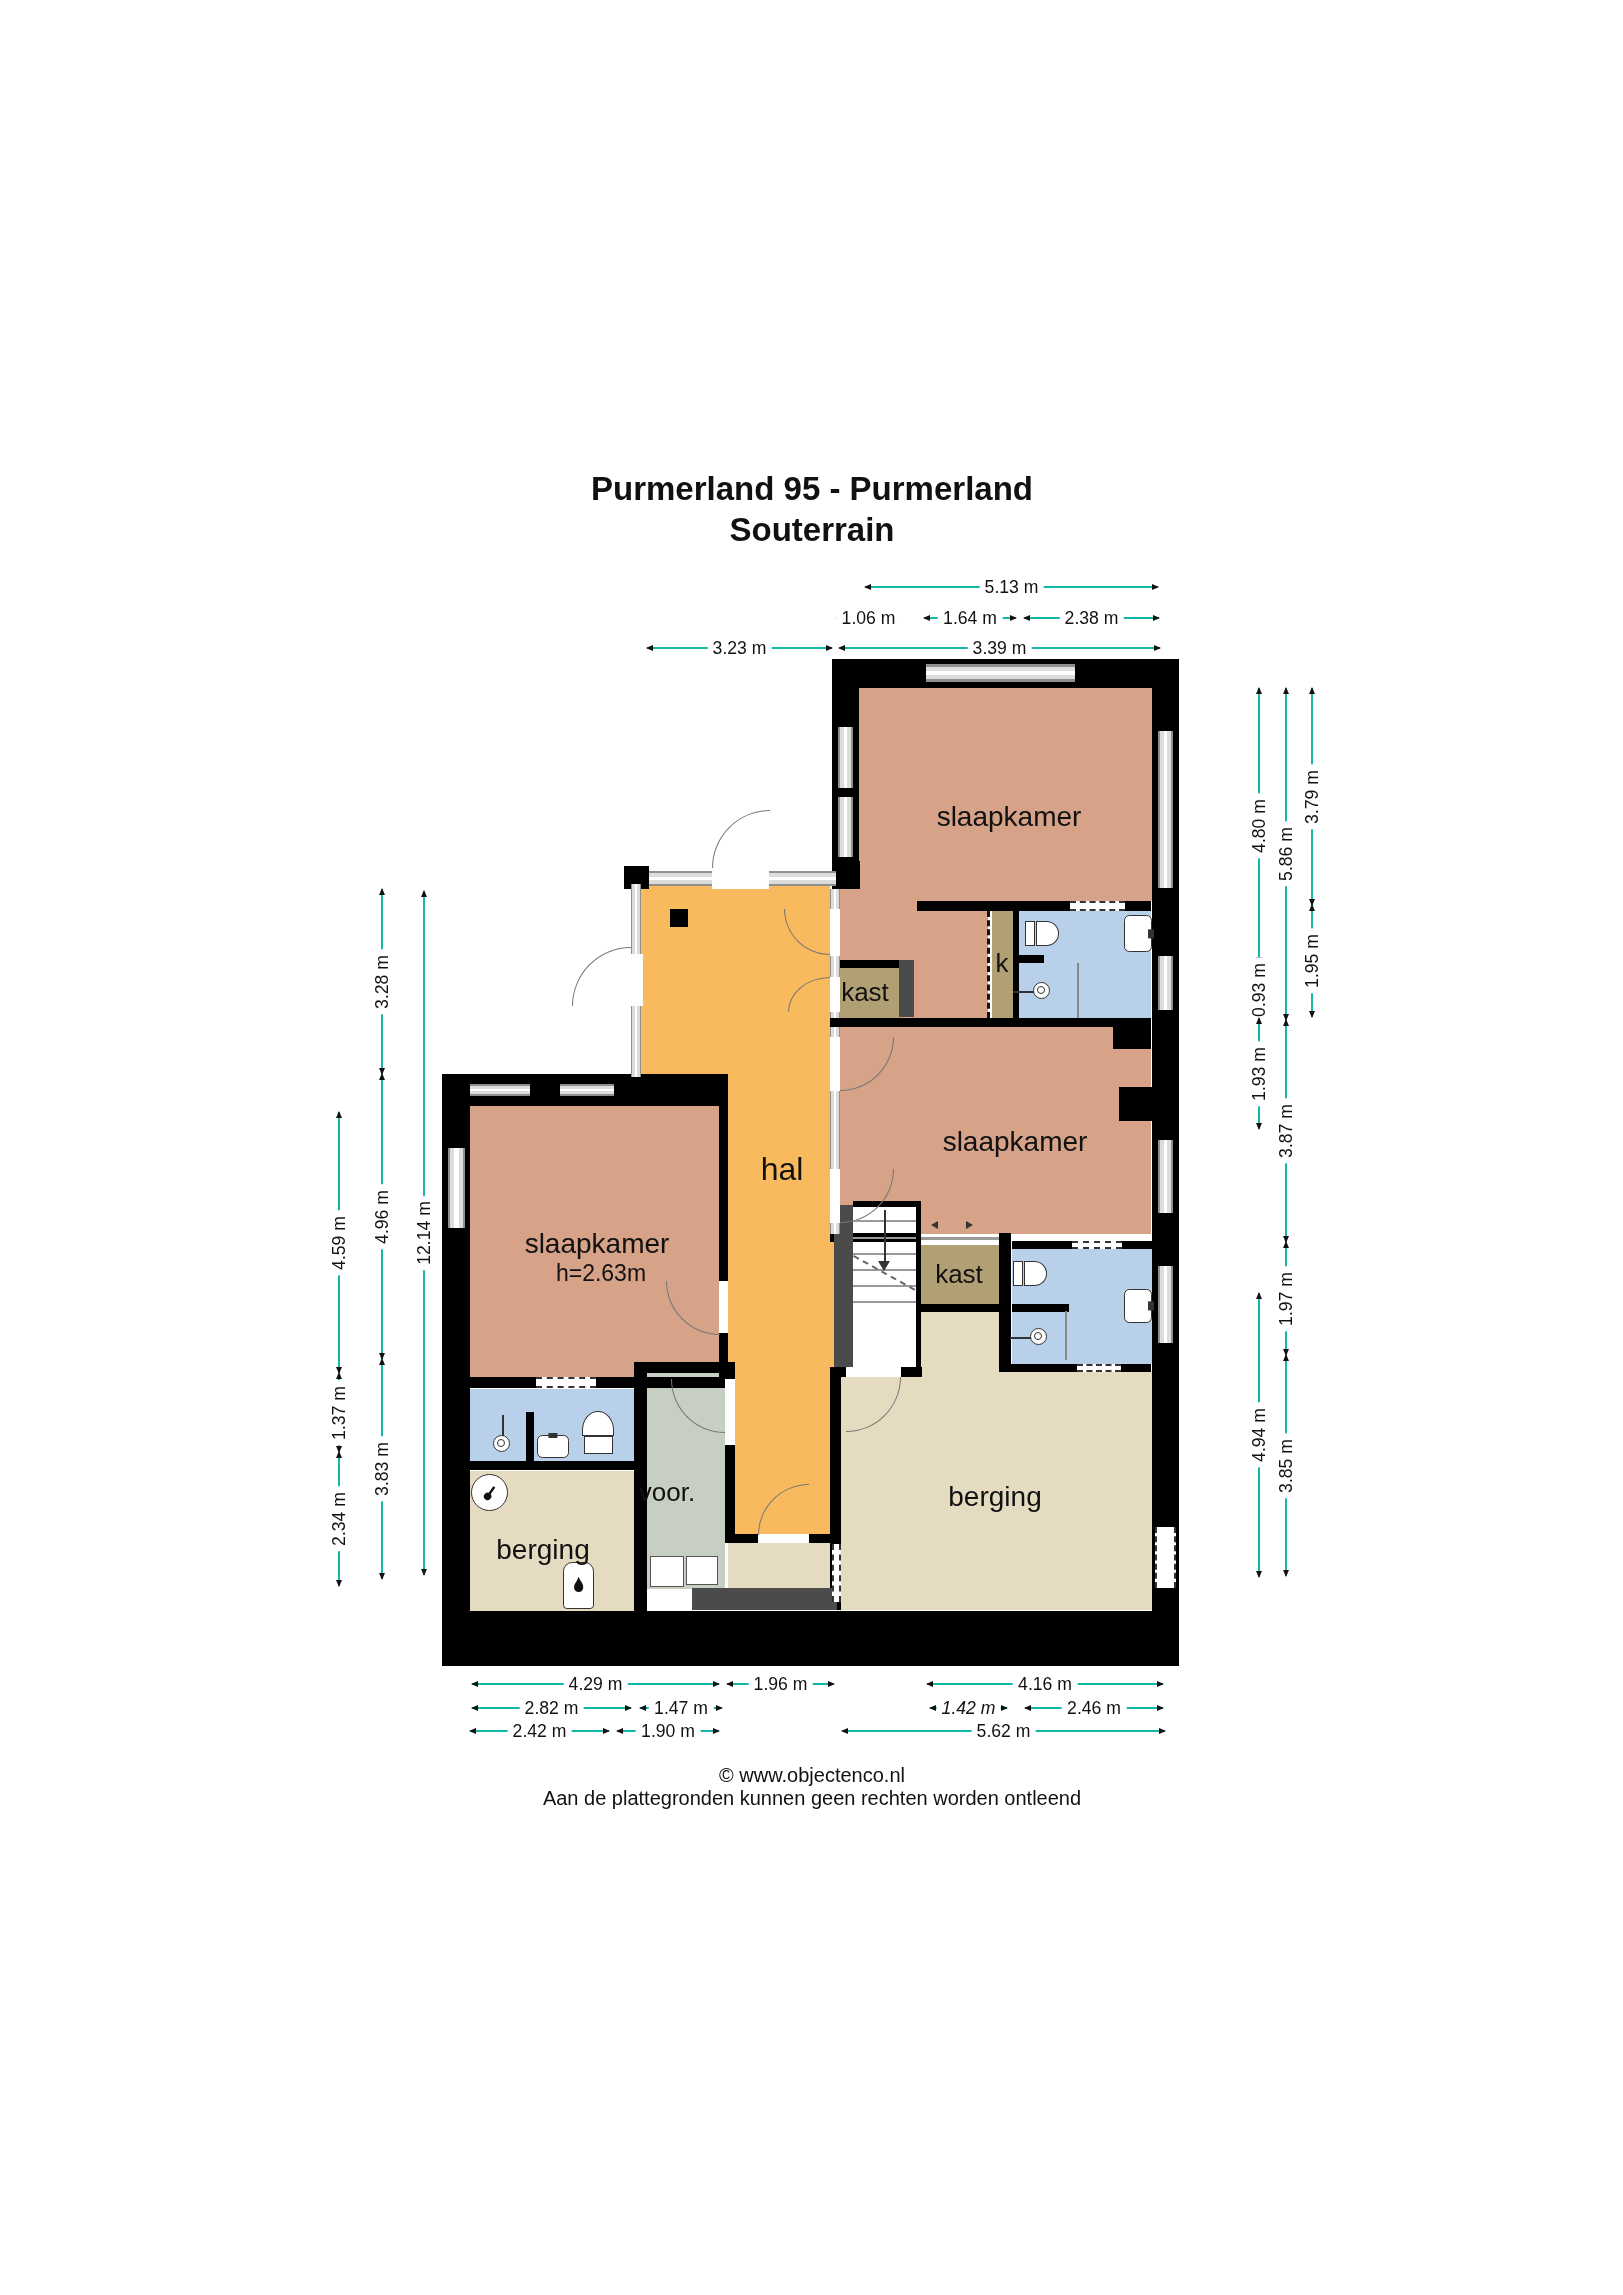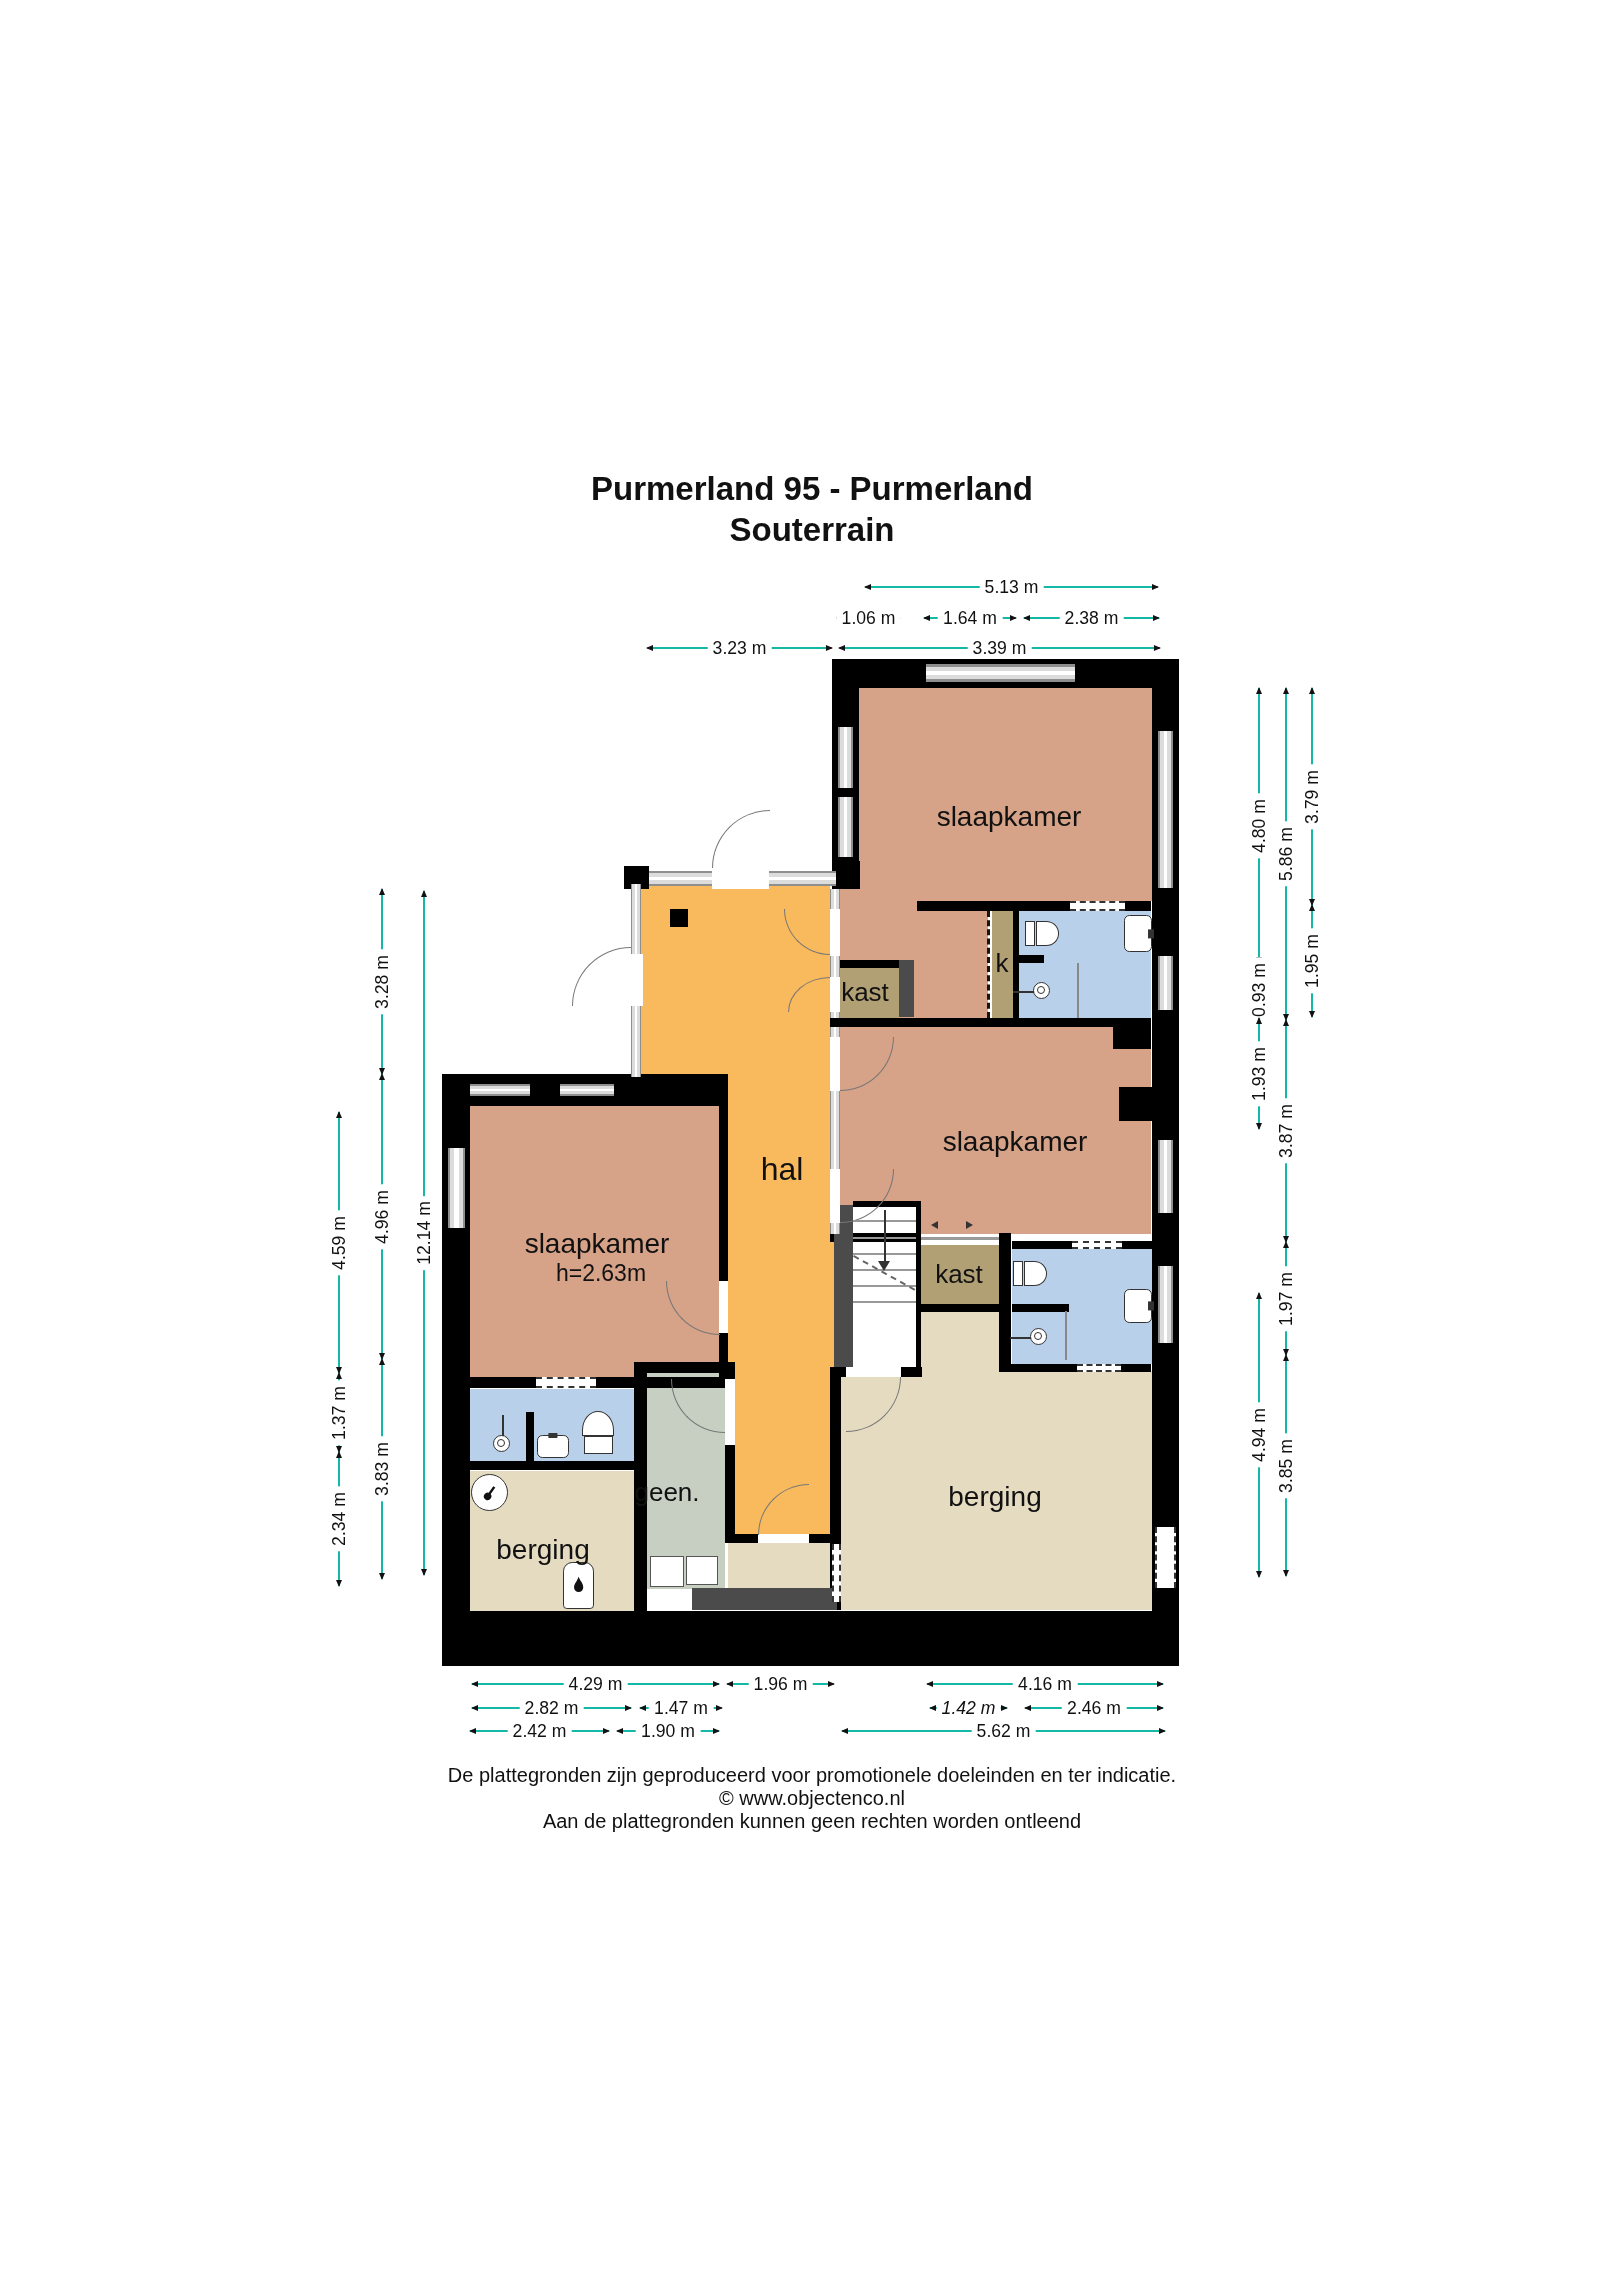--- a/index.html
+++ b/index.html
@@ -234,21 +234,21 @@
     <div id="labels">
         <span class="rlabel" style="left: 1009px; top: 817px; font-size: 28px;">slaapkamer</span>
         <span class="rlabel" style="left: 865px; top: 992px; font-size: 26px;">kast</span>
         <span class="rlabel" style="left: 1002px; top: 963px; font-size: 26px;">k</span>
         <span class="rlabel" style="left: 1015px; top: 1142px; font-size: 28px;">slaapkamer</span>
         <span class="rlabel" style="left: 959px; top: 1274px; font-size: 26px;">kast</span>
         <span class="rlabel" style="left: 782px; top: 1169px; font-size: 32px;">hal</span>
         <span class="rlabel" style="left: 597px; top: 1244px; font-size: 28px;">slaapkamer</span>
         <span class="rlabel" style="left: 601px; top: 1273px; font-size: 23px;">h=2.63m</span>
         <span class="rlabel" style="left: 543px; top: 1550px; font-size: 28px;">berging</span>
-        <span class="rlabel" style="left: 667px; top: 1492px; font-size: 26px;">geen.</span>
+        <span class="rlabel" style="left: 667px; top: 1492px; font-size: 26px;">voor.</span>
         <span class="rlabel" style="left: 995px; top: 1497px; font-size: 28px;">berging</span>
       </div>
     <div id="dims">
         <div class="dim h" style="left: 865px; top: 586px; width: 293px;">
           <i class="ar l"></i>
           <i class="ar r"></i>
           <span class="dl">5.13 m</span>
         </div>
         <div class="dim h" style="left: 837px; top: 617px; width: 63px;">
           <i class="ar l"></i>
@@ -407,19 +407,18 @@
         </div>
         <div class="dim v" style="left: 1311px; top: 905px; height: 112px;">
           <i class="ar u"></i>
           <i class="ar d"></i>
           <span class="dl">1.95 m</span>
         </div>
       </div>
   </div>
 
   <div id="footer">
-    <div>De plattegronden zijn geproduceerd voor promotionele doeleinden en ter indicatie.</div>
     <div>© www.objectenco.nl</div>
     <div>Aan de plattegronden kunnen geen rechten worden ontleend</div>
   </div>
 
 </div>
 
 
 </body></html>

